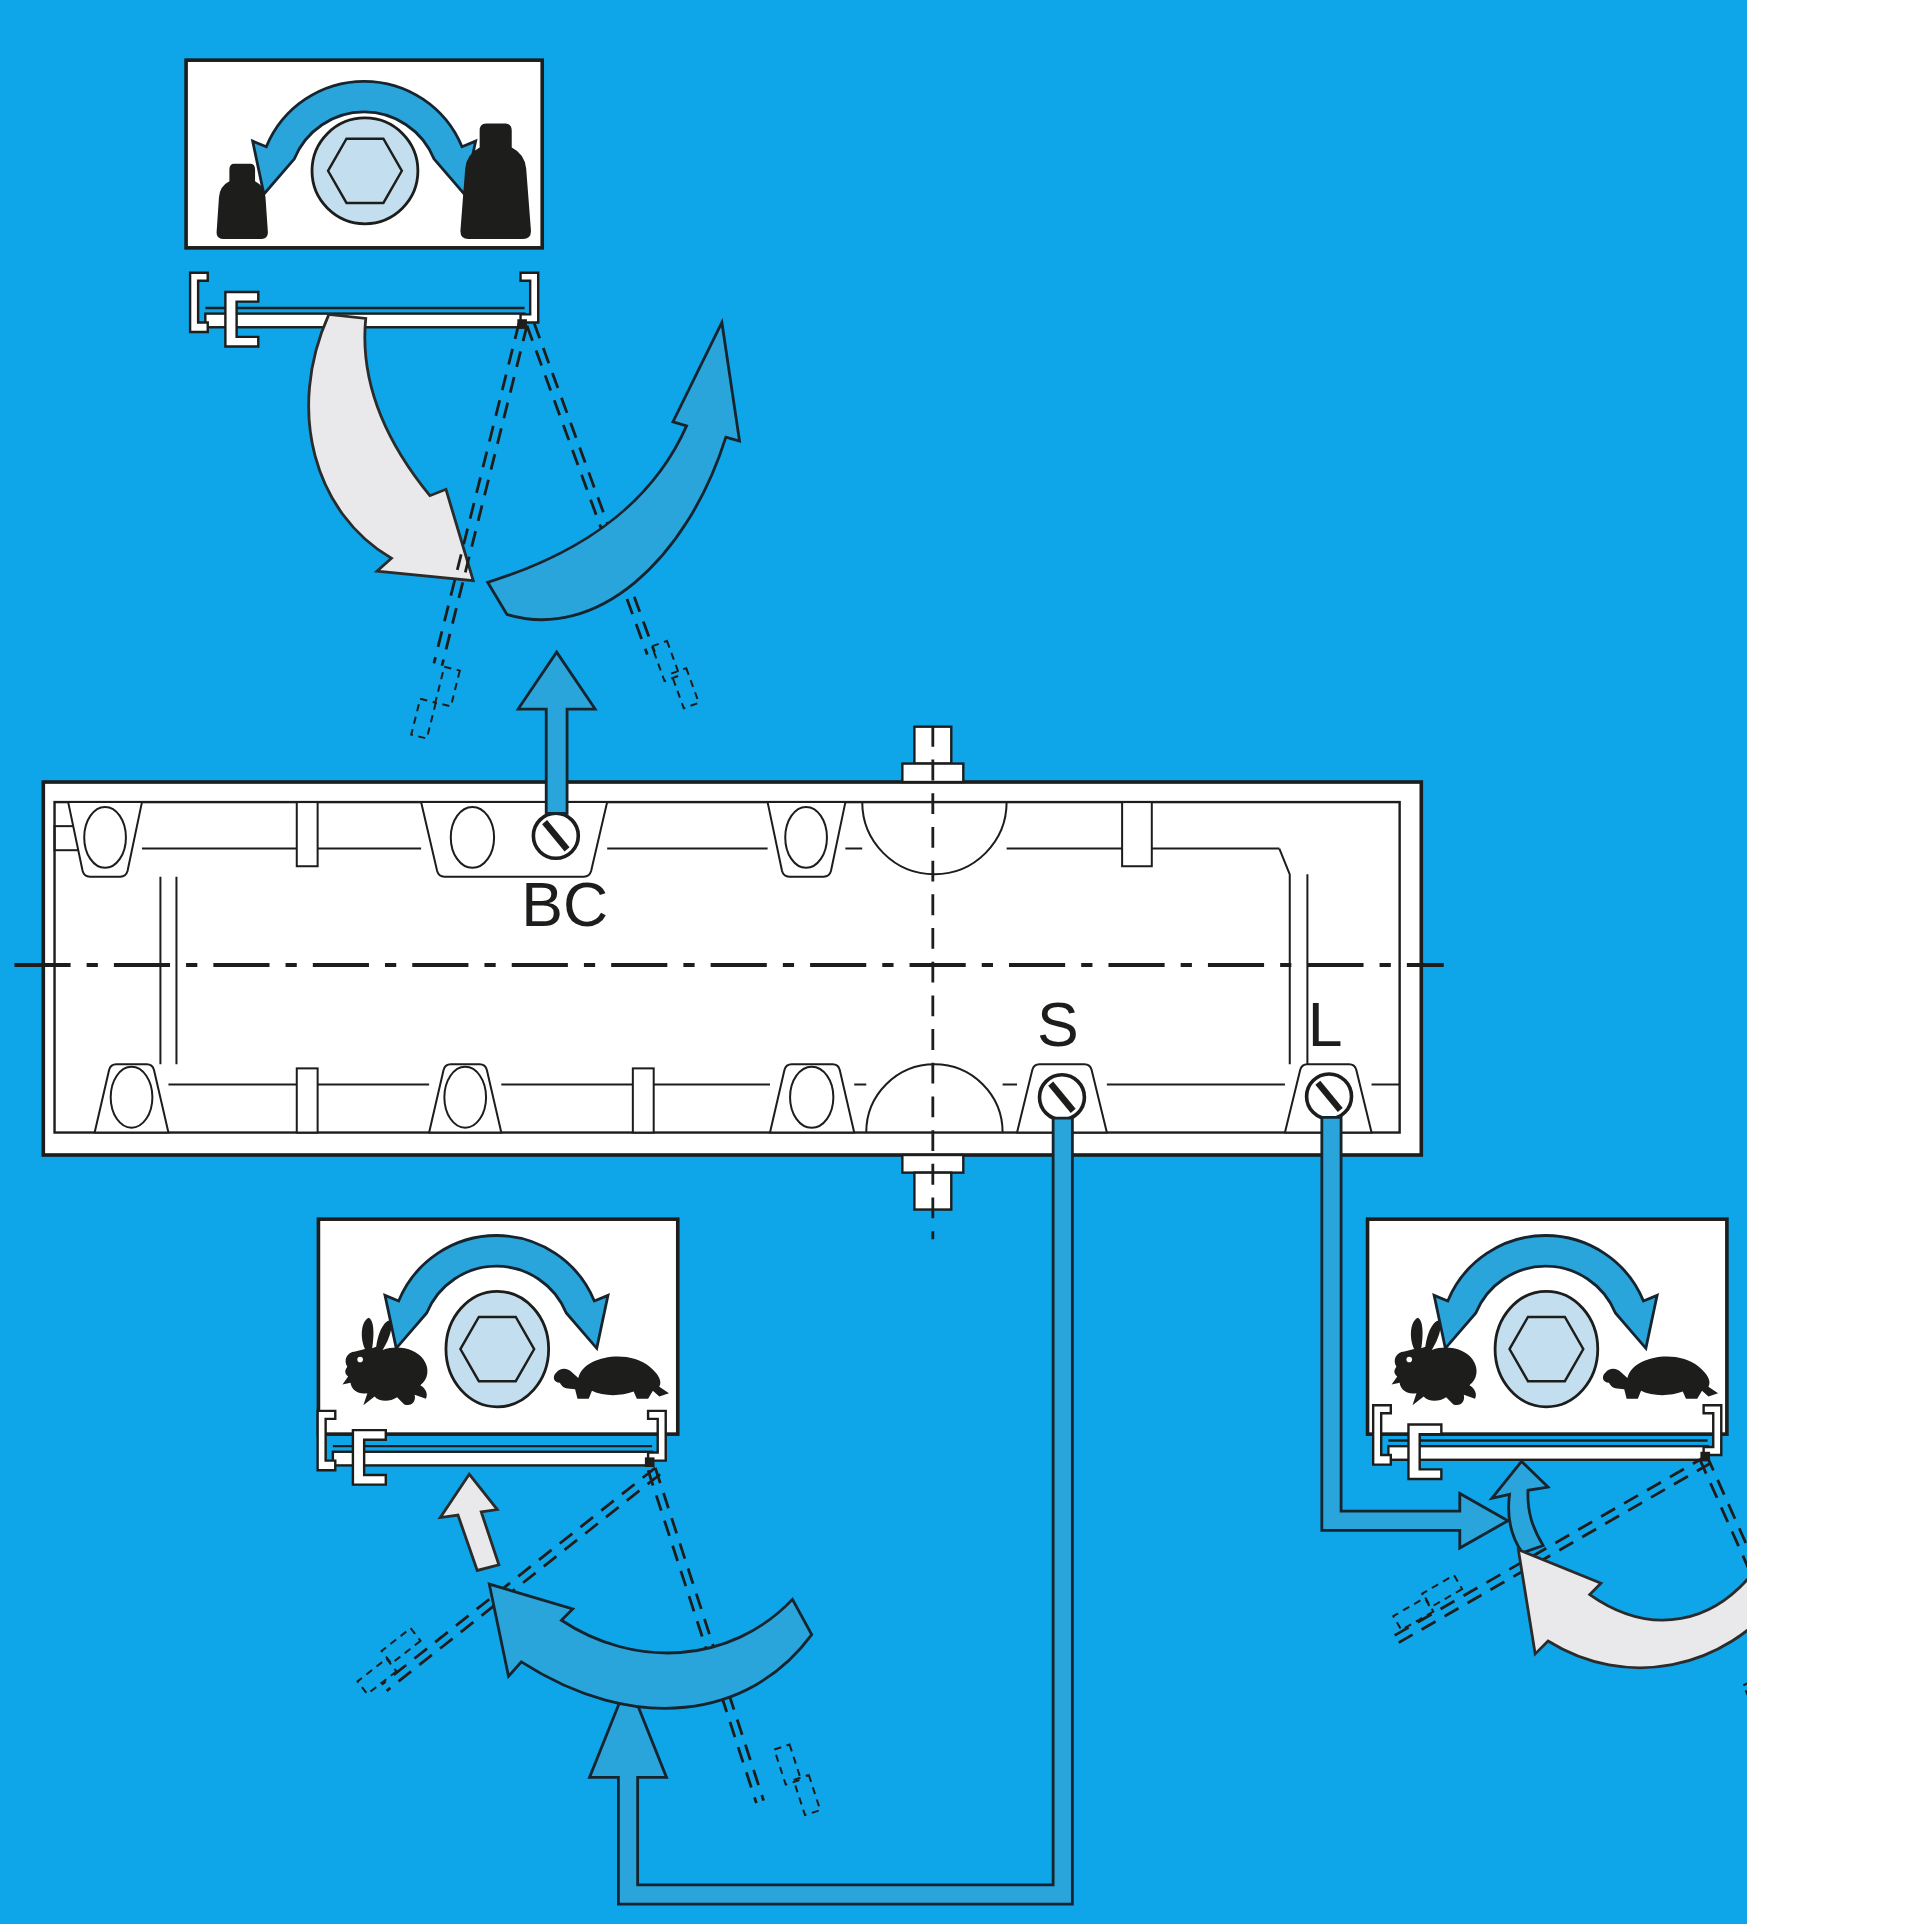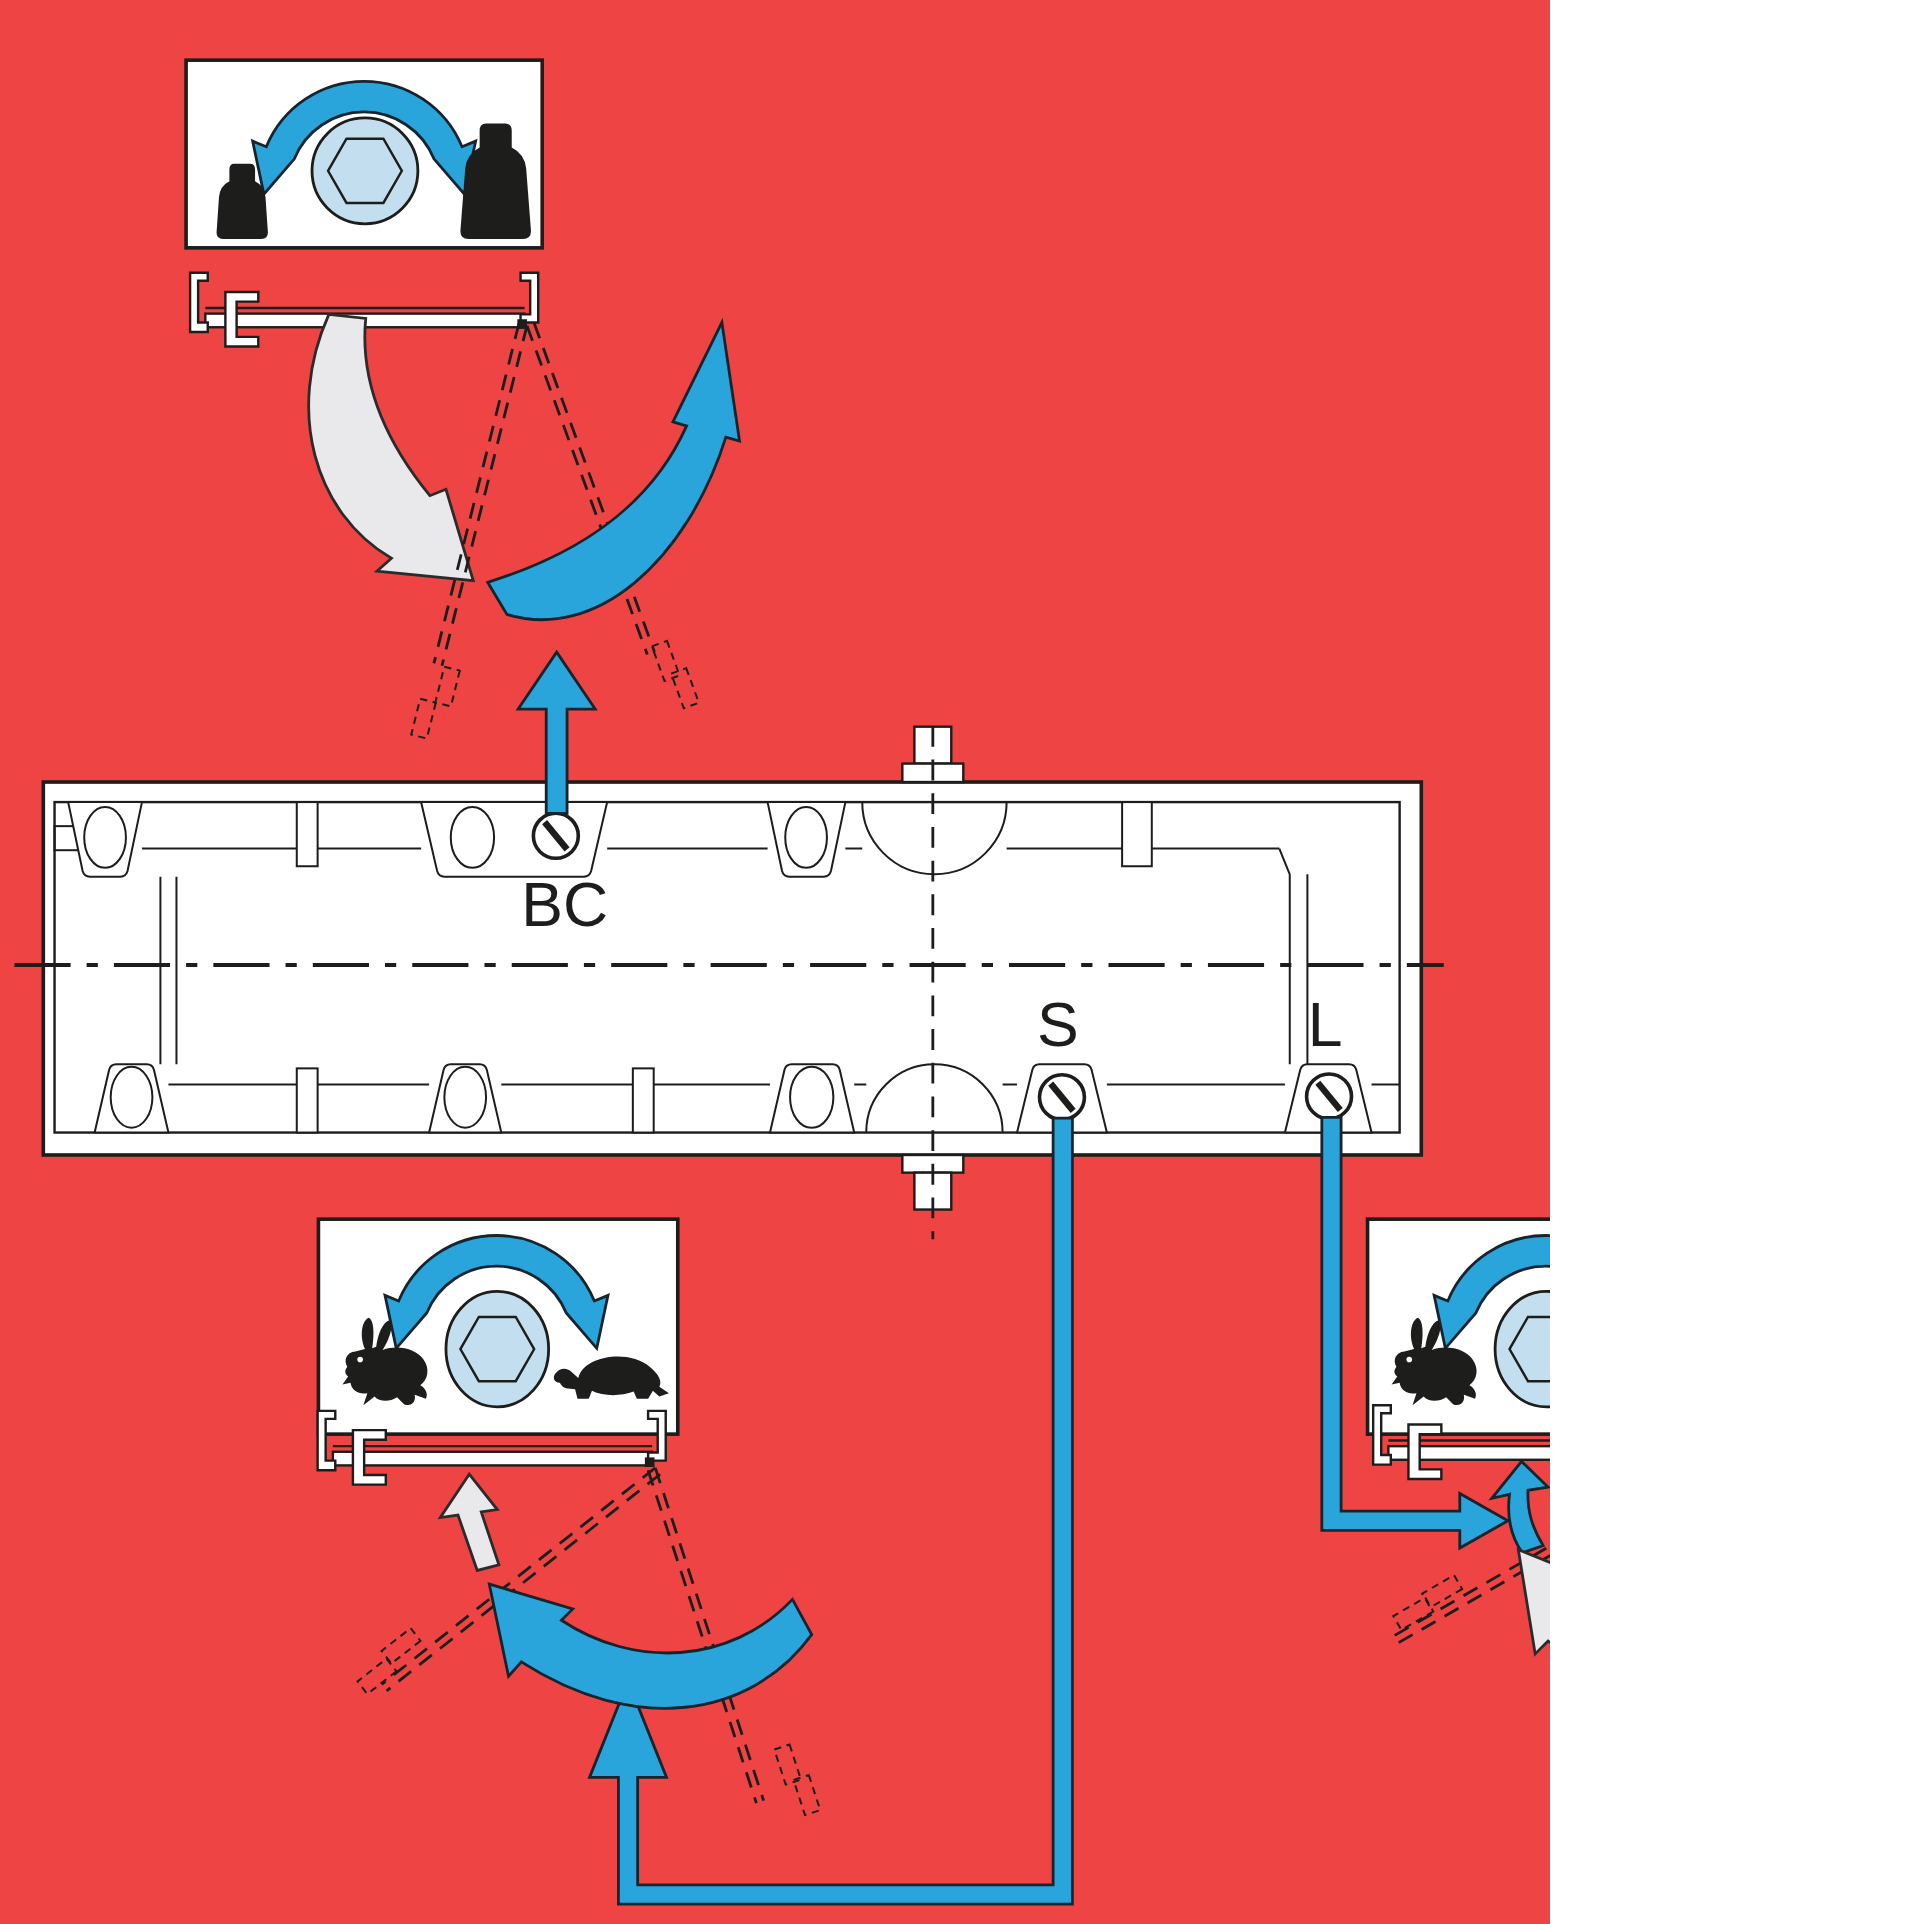--- a/index.html
+++ b/index.html
@@ -1,17 +1,17 @@
 <!DOCTYPE html>
 <html style="font-size:13px"><head>
 <meta charset="utf-8">
 <style>
   html,body{margin:0;padding:0;background:#ffffff;width:1925px;height:1925px;
             font-family:"Liberation Sans",sans-serif;}
-  #stage{position:relative;width:1550px;height:1925px;background:#ef4444;overflow:hidden;}
+  #stage{position:relative;width:1747px;height:1925px;background:#0ea5e9;overflow:hidden;}
   svg{display:block}
   text.adj-label{font-family:"Liberation Sans",sans-serif;font-size:78px;fill:#1d1d1b;}
 </style>
 </head>
 <body>
 
 <div id="stage">
 <svg width="1925" height="1925" viewBox="0 0 2400 2400" xmlns="http://www.w3.org/2000/svg">
   <defs>
 

